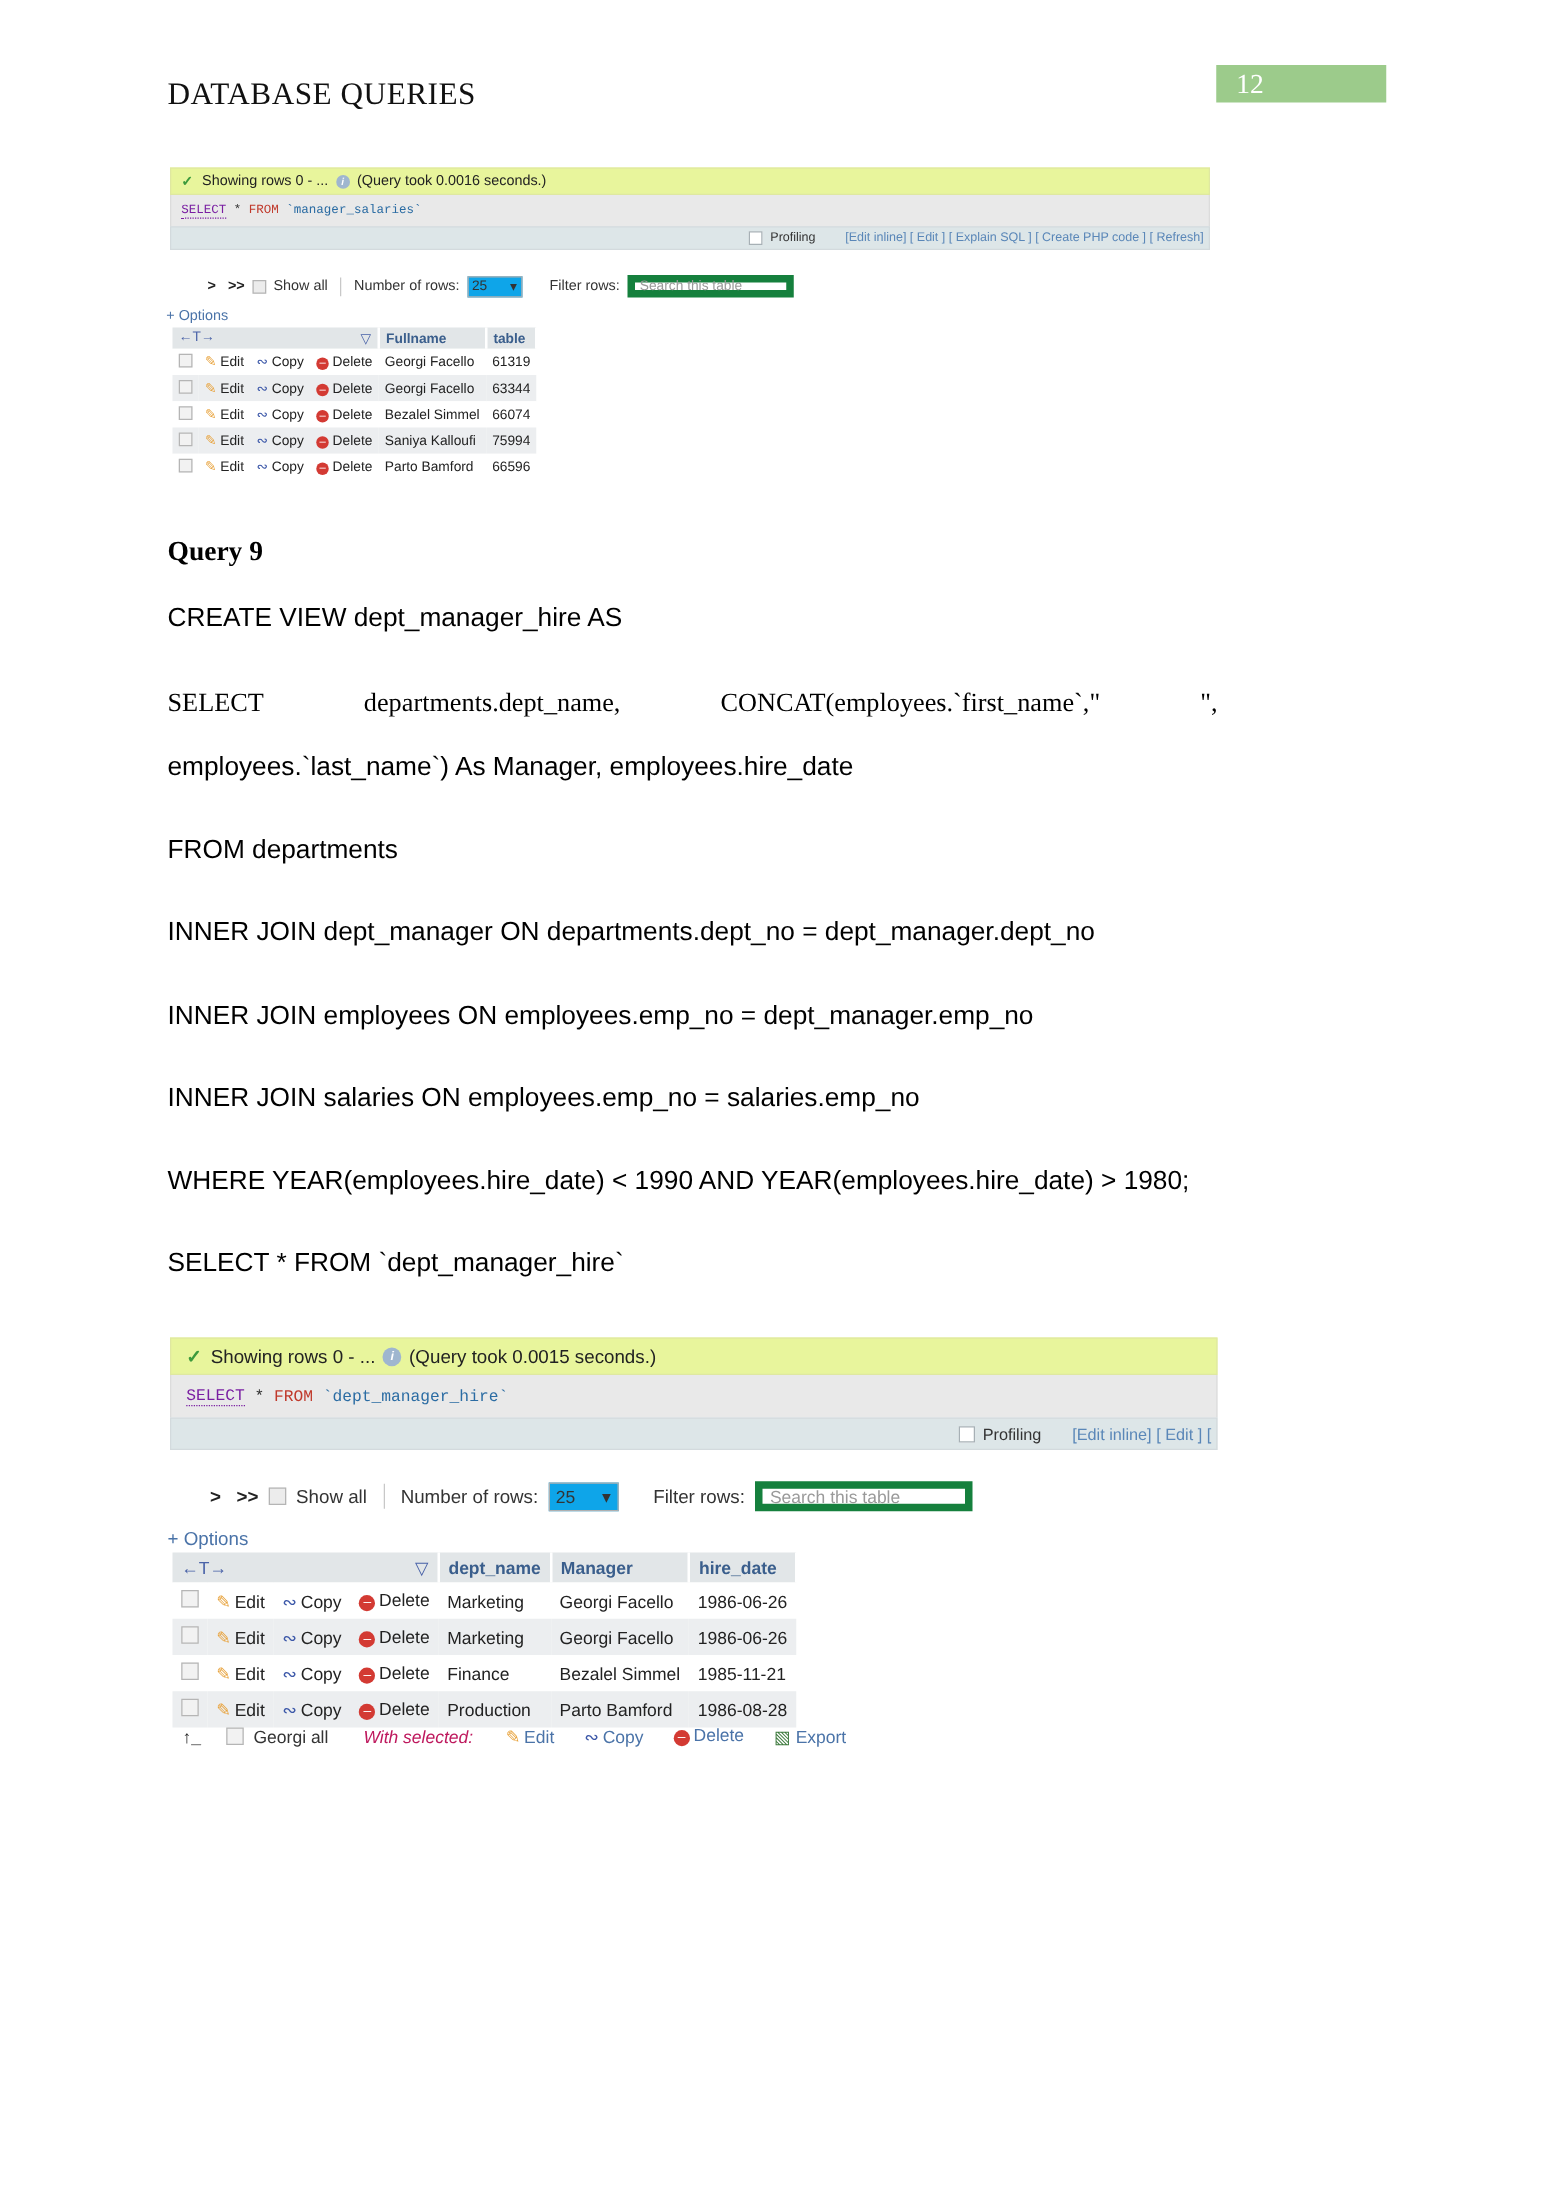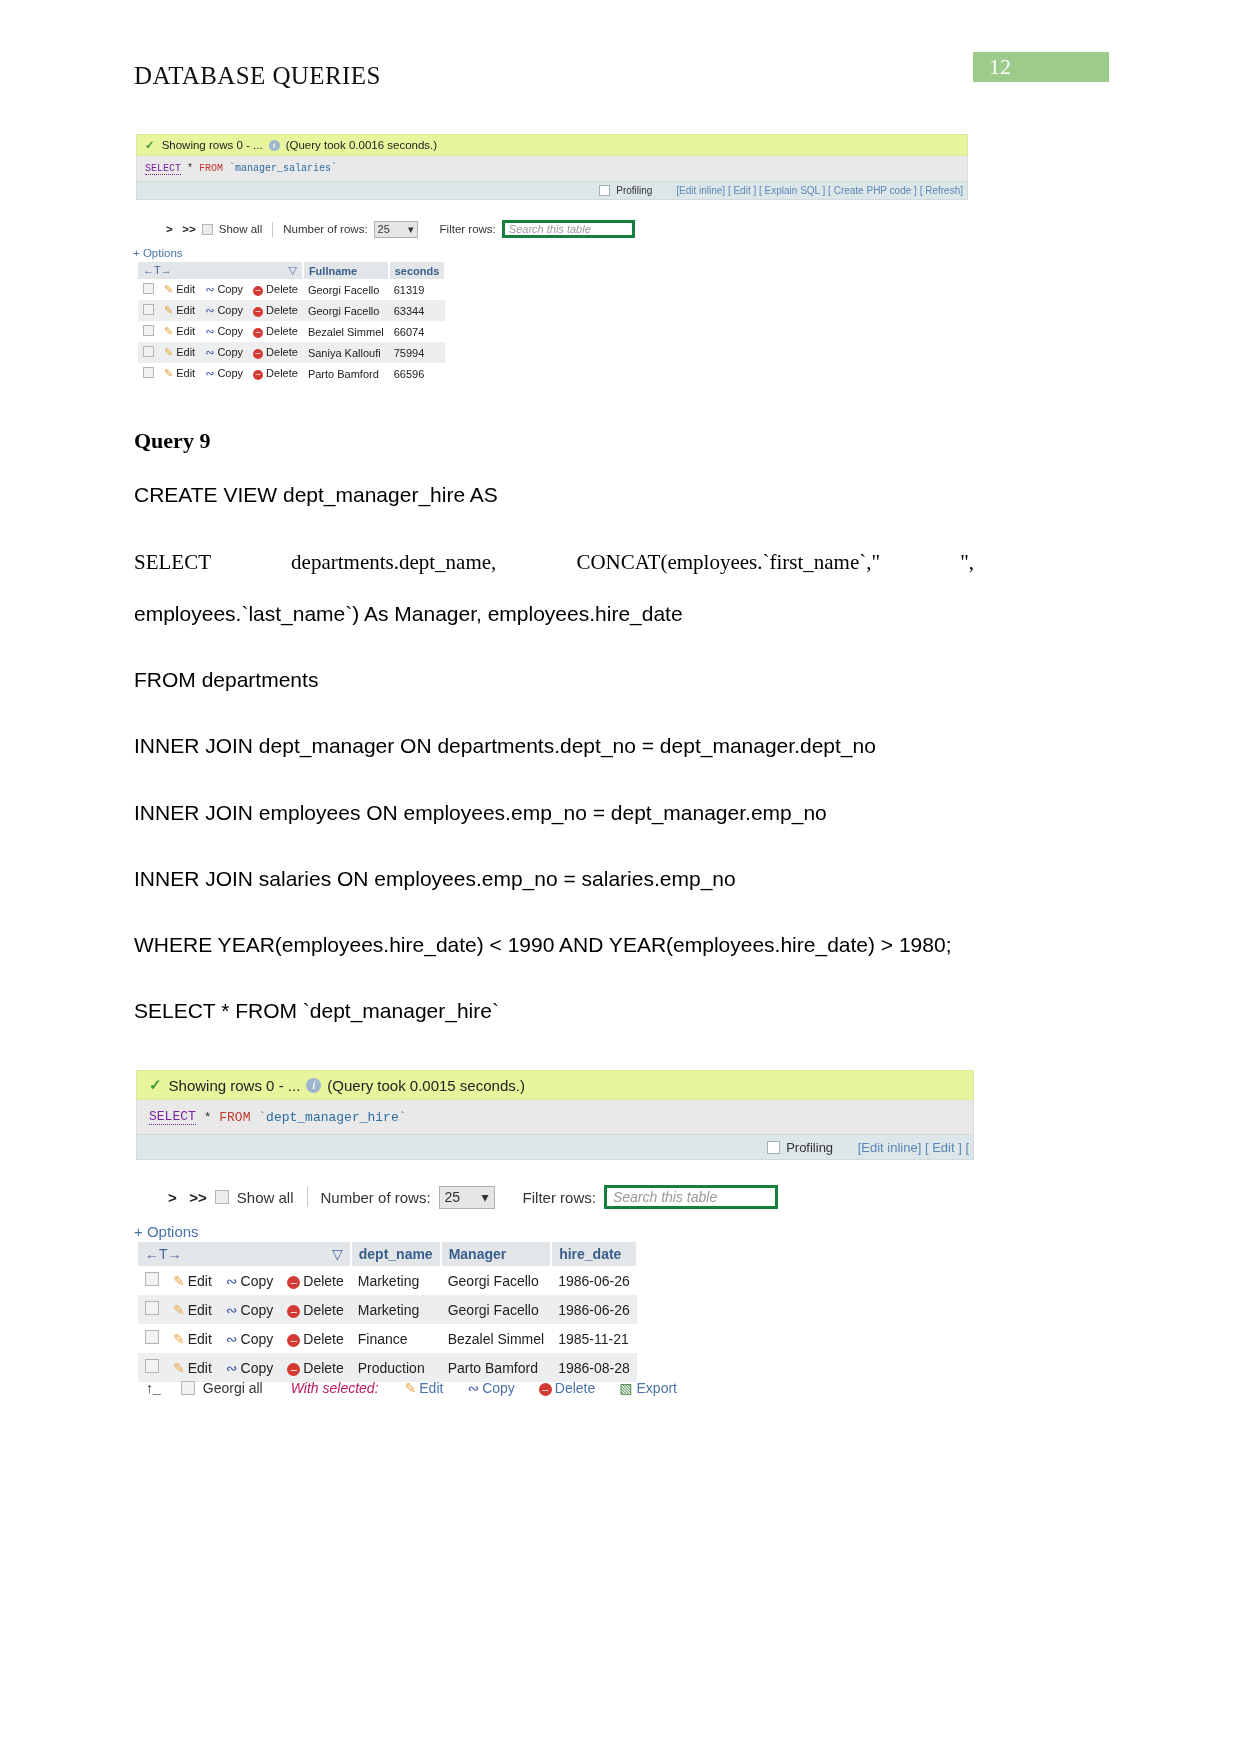--- a/index.html
+++ b/index.html
@@ -86,29 +86,28 @@
   .pma-nav {
     display:flex; align-items:center;
     font-family:"Liberation Sans", sans-serif;
     color:#333;
   }
   .pma-nav .arrow { font-weight:bold; color:#222; }
   .pma-nav .cbx { display:inline-block; background:#ececec; border:1px solid #b5b5b5; }
   .pma-nav .divider { background:#c8c8c8; }
   .pma-nav .selectbox {
     display:inline-flex; align-items:center; justify-content:space-between;
-    background:#e5e5e5; border:1px solid #b0b0b0;
+    background:#0ea5e9; border:1px solid #b0b0b0;
     box-sizing:border-box;
   }
   .pma-nav .searchbox {
-    background:#fff; border:3px solid #15803d;
+    background:#fff; border:6px solid #15803d;
     color:#9a9a9a;
     display:flex; align-items:center;
     box-sizing:border-box;
-    font-style:italic;
   }
 
   .pma-options {
     color:#4a73a8; font-family:"Liberation Sans", sans-serif;
   }
 
   table.pma-table { border-collapse:collapse; table-layout:auto; }
   table.pma-table th {
     background:#e2e6e8; color:#3a5e8c; font-weight:bold;
     text-align:left; font-family:"Liberation Sans", sans-serif;
@@ -259,21 +258,21 @@
     <div class="pma-options">+ Options</div>
 
     <table class="pma-table">
       <thead>
         <tr>
           <th class="ctrl" colspan="4">
             <span>←T→</span>
             <span style="float:right;padding-left:80px">▽</span>
           </th>
           <th>Fullname</th>
-          <th>seconds</th>
+          <th>table</th>
         </tr>
       </thead>
       <tbody>
         <tr>
           <td class="cbx-cell"><span class="cbx"></span></td>
           <td class="a-edit"><span class="ico-pencil">✎</span><span>Edit</span></td>
           <td class="a-copy"><span class="ico-copy">∾</span><span>Copy</span></td>
           <td class="a-delete"><span class="ico-del">–</span><span>Delete</span></td>
           <td>Georgi Facello</td>
           <td class="num">61319</td>

